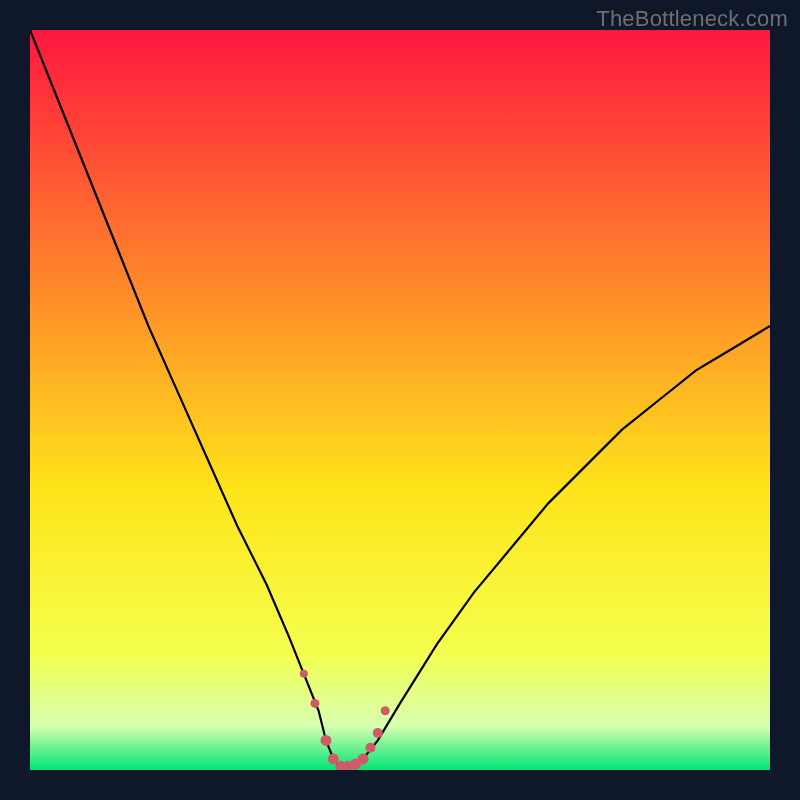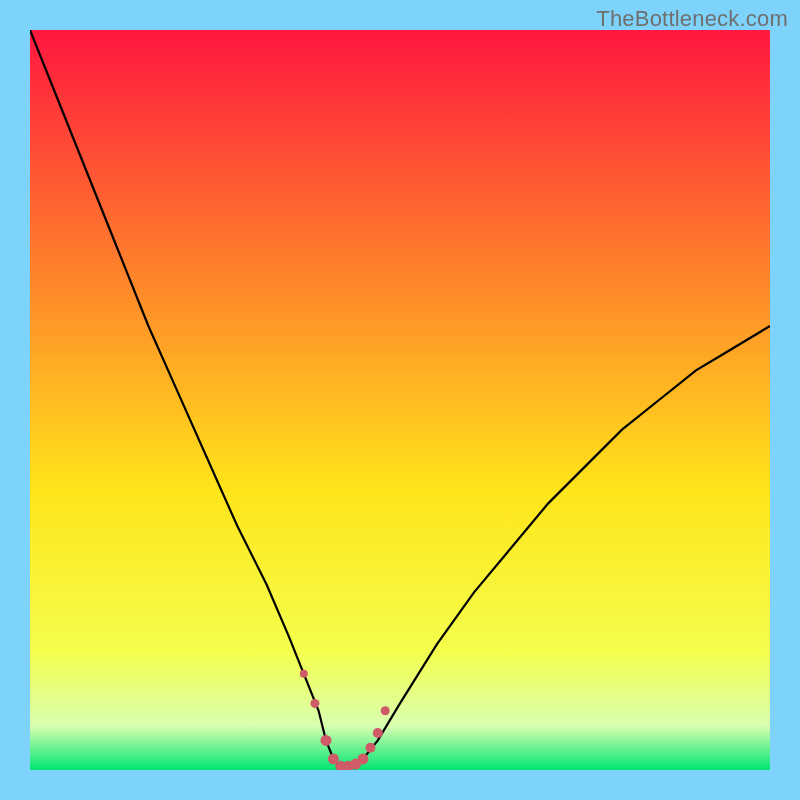--- a/index.html
+++ b/index.html
@@ -10,21 +10,21 @@
     background: #000;
     overflow: hidden;
     font-family: Arial, Helvetica, sans-serif;
   }
   .frame {
     position: absolute;
     left: 0;
     top: 0;
     width: 800px;
     height: 800px;
-    background: #7dd3fc;
+    background: #0f172a;
   }
   .watermark {
     position: absolute;
     top: 6px;
     right: 12px;
     color: #6f6f6f;
     font-size: 22px;
     font-weight: 500;
     letter-spacing: 0.2px;
     user-select: none;

